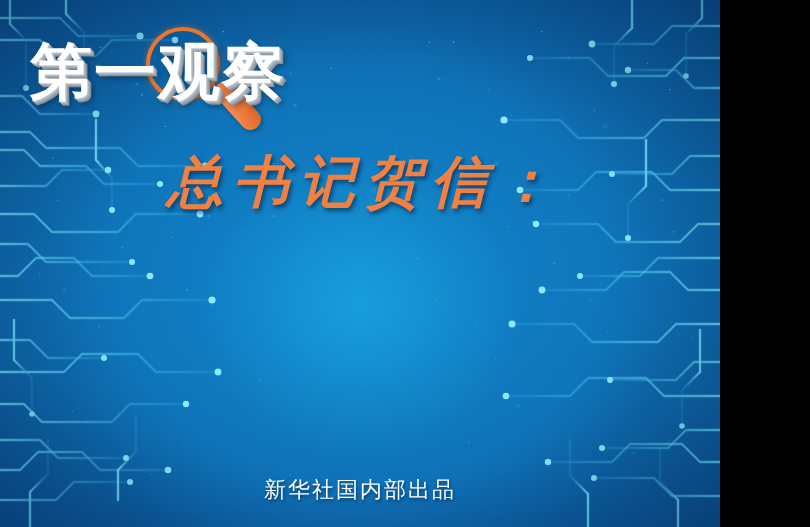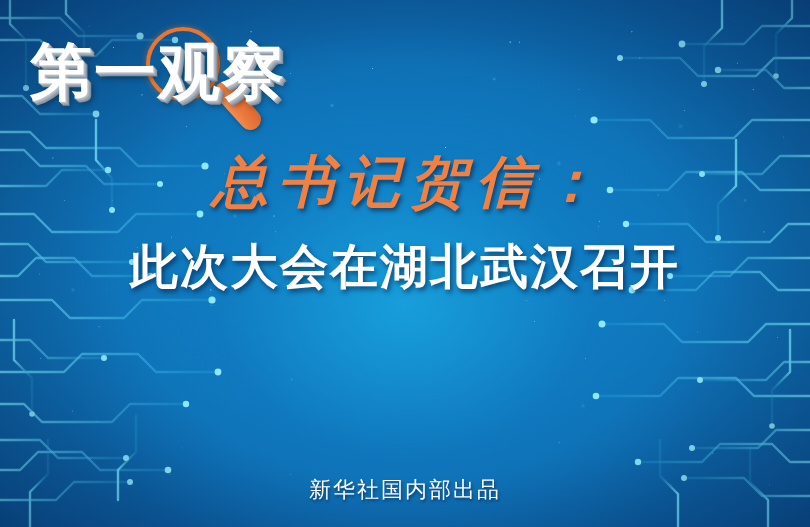--- a/index.html
+++ b/index.html
@@ -1,21 +1,21 @@
 <!DOCTYPE html>
 <html lang="zh"><head>
 <meta charset="utf-8">
 <title>第一观察</title>
 <style>
   html,body{margin:0;padding:0;background:#000;}
   *{box-sizing:border-box;}
 
   #poster{
     position:relative;
-    width:810px;height:527px;
+    width:720px;height:527px;
     overflow:hidden;
     font-family:"Liberation Sans","DejaVu Sans",sans-serif;
     background:
       radial-gradient(ellipse 60% 75% at 50% 58%, rgba(24,160,220,.95) 0%, rgba(16,125,196,.55) 38%, rgba(12,90,160,0) 72%),
       radial-gradient(ellipse 120% 95% at 50% 50%, #1184c9 0%, #0e6cb0 42%, #0a4e92 72%, #0a3d7c 100%),
       linear-gradient(180deg,#0b3f80 0%,#0c63a8 45%,#0b5ea3 70%,#0a3f80 100%);
   }
 
   
   .stars{position:absolute;inset:0;pointer-events:none;}
@@ -297,18 +297,17 @@
   <div class="vignette"></div>
 
   <div id="logo">
     <div class="mag-circle"></div>
     <div class="mag-handle"></div>
     <div class="logo-text">第一观察</div>
   </div>
 
   <div id="headline">
     <div class="h-orange">总书记贺信：</div>
-    <div class="h-white h-line1">此次大会在湖北武汉召开</div>
   </div>
 
   <div id="footer">新华社国内部出品</div>
 
 </div>
 
 </body></html>

